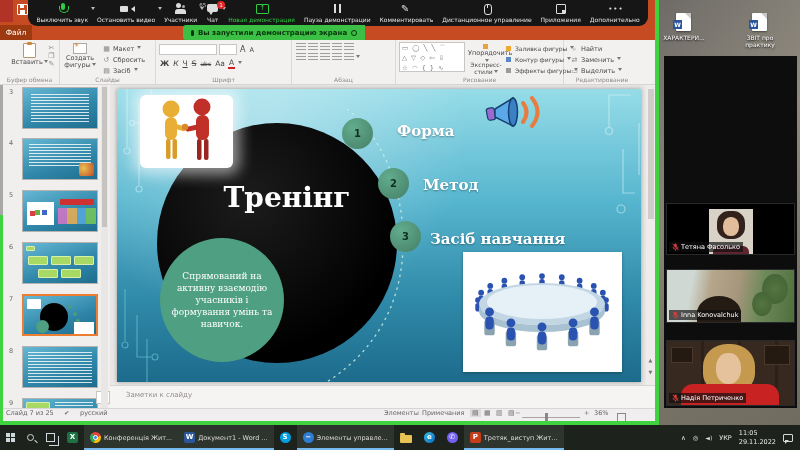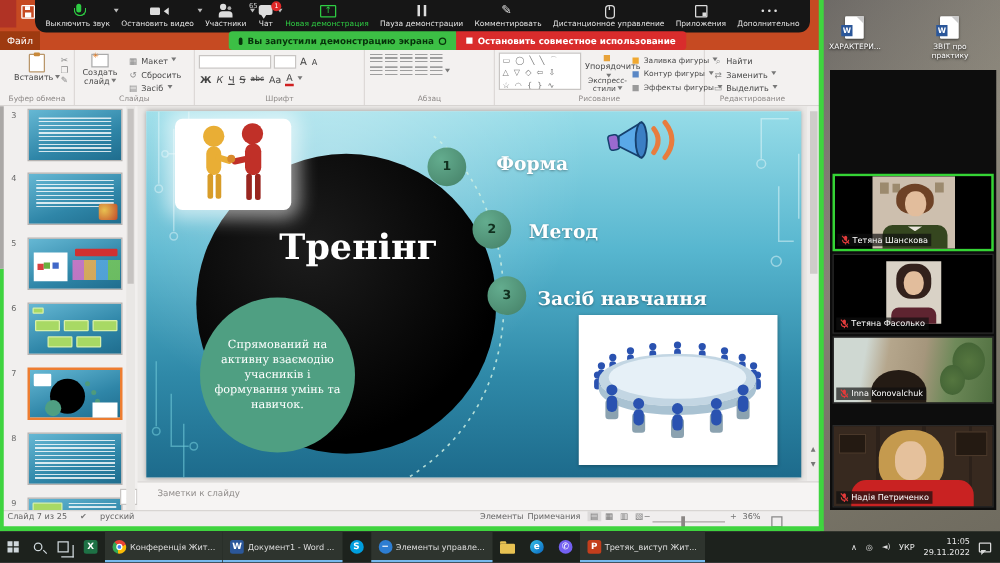--- a/index.html
+++ b/index.html
@@ -154,21 +154,21 @@
   .p1 .torso{left:28px;bottom:-3px;width:76px;height:26px;background:#d7a226;border-radius:10px 10px 0 0}
   .p2{top:139px;height:62px;border:2px solid #35d435}
   .p2 .bg{background:#000}
   .p2 .wall{position:absolute;left:30px;top:0;width:66px;height:100%;background:#cdbfae}
   .frm{position:absolute;background:#9c8a6e}
   .p2 .hair{left:49px;top:6px;width:30px;height:24px;background:#6e4226;border-radius:50% 50% 40% 40%}
   .p2 .face{left:56px;top:12px;width:17px;height:20px;background:#e2bd9c;border-radius:46%}
   .p2 .torso{left:38px;bottom:0;width:52px;height:19px;background:#35461f;border-radius:8px 8px 0 0}
   .p2 .collar{position:absolute;left:58px;bottom:14px;width:12px;height:4px;background:#e8e4da;
     clip-path:polygon(0 0,100% 0,50% 100%)}
-  .p3{top:203px;height:64px}
+  .p3{top:203px;height:52px}
   .p3 .bg{background:#000}
   .p3 .photo{position:absolute;left:42px;top:5px;width:44px;height:50px;background:#d9d2c6}
   .p3 .hair{left:8px;top:2px;width:28px;height:28px;background:#33211c;border-radius:42%}
   .p3 .face{left:14px;top:8px;width:16px;height:19px;background:#e2bd9c;border-radius:46%}
   .p3 .torso{left:4px;bottom:0;width:36px;height:13px;background:#5e2430;border-radius:6px 6px 0 0}
   .p4{top:269px;height:54px}
   .p4 .bg{background:linear-gradient(100deg,#cfd8d2 0 20%,#b5a68c 34%,#a5967c 55%,#6f8a5a 72%,#4f6f3f 100%)}
   .leaf{position:absolute;border-radius:50%;background:radial-gradient(circle,#55763f,#3f5f33)}
   .p4 .hair{left:30px;bottom:-8px;width:44px;height:34px;background:#241b14;border-radius:50% 50% 0 0}
   .p5{top:340px;height:66px}
@@ -190,21 +190,21 @@
     background:conic-gradient(from -45deg,#ea4335 0 33.3%,#fbbc05 0 66.6%,#34a853 0 100%)}
   .ic-chrome::after{content:"";position:absolute;inset:3px;background:#4285f4;border:1px solid #fff;border-radius:50%}
   .ic-win{width:4px;height:4px;background:#cfd8dc;box-shadow:5px 0 #cfd8dc,0 5px #cfd8dc,5px 5px #cfd8dc;margin:0 5px 5px 0}
   .ic-search{width:7px;height:7px;border:1px solid #cfd8dc;border-radius:50%;position:relative}
   .ic-search::after{content:"";position:absolute;left:6px;top:6px;width:4px;border-top:1px solid #cfd8dc;transform:rotate(45deg)}
   .ic-tv{width:9px;height:9px;border:1px solid #cfd8dc;position:relative}
   .ic-tv::after{content:"";position:absolute;left:2px;top:2px;width:9px;height:9px;border:1px solid #cfd8dc;border-left:none;border-top:none}
   .ic-folder{width:12px;height:8px;background:#e8c252;border-radius:1px;position:relative;margin-top:3px}
   .ic-folder::before{content:"";position:absolute;left:0;top:-2px;width:5px;height:2px;background:#e8c252;border-radius:1px 1px 0 0}
   #tray{margin-left:auto;display:flex;align-items:center;gap:7px;padding-right:7px;color:#e8e8e8;font-size:6.5px}
-  #clock{text-align:right;line-height:1.3;font-size:6.5px}
+  #clock{text-align:left;line-height:1.3;font-size:6.5px}
   .ic-bubble{width:10px;height:8px;border:1px solid #d8d8d8;border-radius:1px;position:relative}
   .ic-bubble::after{content:"";position:absolute;left:1px;bottom:-3px;border:2px solid transparent;border-top:2px solid #d8d8d8;border-left:2px solid #d8d8d8}
   .mini-spk{color:#ddd;font-size:6px}
 </style>
 </head>
 <body>
 
 <div id="screen">
 
   <div id="desktop" class="a">
@@ -236,21 +236,21 @@
           <span class="mini-ic">✂</span>
           <span class="mini-ic">❐</span>
           <span class="mini-ic">✎</span>
         </div>
         <div class="rgl">Буфер обмена</div>
       </div>
 
       <div class="rg" style="width:96px">
         <div class="rbtn a" style="left:3px;top:2px;width:34px">
           <div class="slide-i"></div>
-          <span>Создать слайд</span><span class="dn"></span>
+          <span>Создать фигуры</span><span class="dn"></span>
         </div>
         <div class="a" style="left:42px;top:3px">
           <div class="rrow">
               <span class="mini-ic">▦</span>
               <span>Макет</span>
               <span class="dn"></span>
             </div>
           <div class="rrow">
               <span class="mini-ic">↺</span>
               <span>Сбросить</span>
@@ -643,49 +643,25 @@
       <span>Дополнительно</span>
     </div>
   </div>
 
   <div id="banner" class="a">
     <div id="banner-green">
       <span class="mic-dark"></span>
       <span>Вы запустили демонстрацию экрана</span>
       <span class="eye-dot"></span>
     </div>
-    <div id="banner-red">
-      <span class="stop-sq"></span>
-      <span>Остановить совместное использование</span>
-    </div>
   </div>
 
   <div id="videos" class="a"></div>
 
 
-  <div class="tile p2">
-    <div class="bg"></div>
-    <div class="wall"></div>
-    <div class="frm" style="left:36px;top:5px;width:7px;height:9px"></div>
-    <div class="frm" style="left:46px;top:6px;width:6px;height:7px"></div>
-    <div class="frm" style="left:80px;top:5px;width:7px;height:8px"></div>
-    <div class="hair"></div>
-    <div class="face"></div>
-    <div class="torso"></div>
-    <div class="collar"></div>
-    <div class="chip">
-      <svg width="7" height="8" viewBox="0 0 8 9">
-          <rect x="2.6" y="0.5" width="2.8" height="4.5" rx="1.4" fill="#e23b3b"></rect>
-          <path d="M1.2 4.2 a2.8 2.8 0 0 0 5.6 0" stroke="#e23b3b" fill="none"></path>
-          <line x1="4" y1="7" x2="4" y2="8.6" stroke="#e23b3b"></line>
-          <line x1="0.8" y1="0.8" x2="7.2" y2="7.8" stroke="#e23b3b" stroke-width="1.1"></line>
-        </svg>
-      <span>Тетяна Шанскова</span>
-    </div>
-  </div>
 
   <div class="tile p3">
     <div class="bg"></div>
     <div class="photo">
       <div class="hair"></div>
       <div class="face"></div>
       <div class="torso"></div>
     </div>
     <div class="chip">
       <svg width="7" height="8" viewBox="0 0 8 9">

